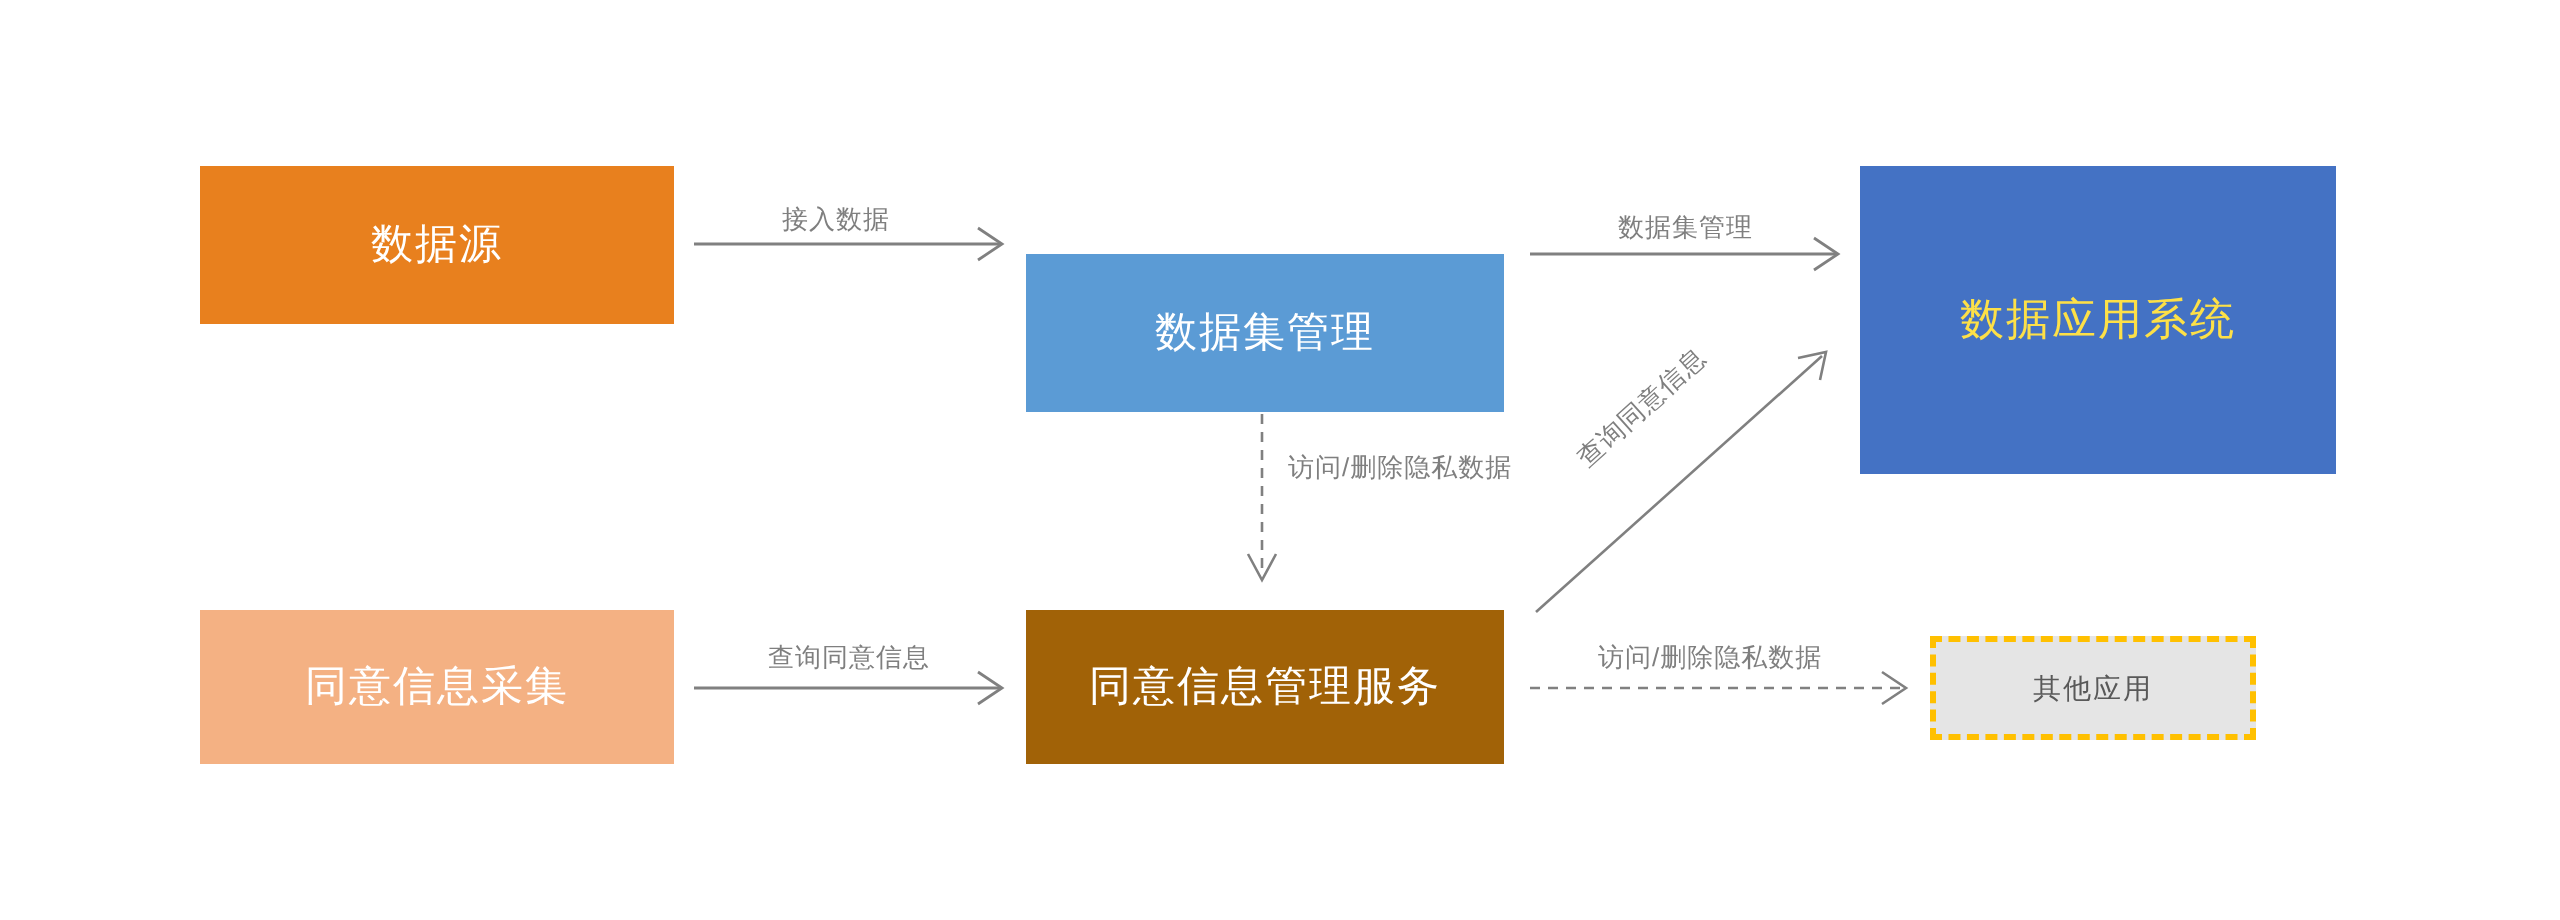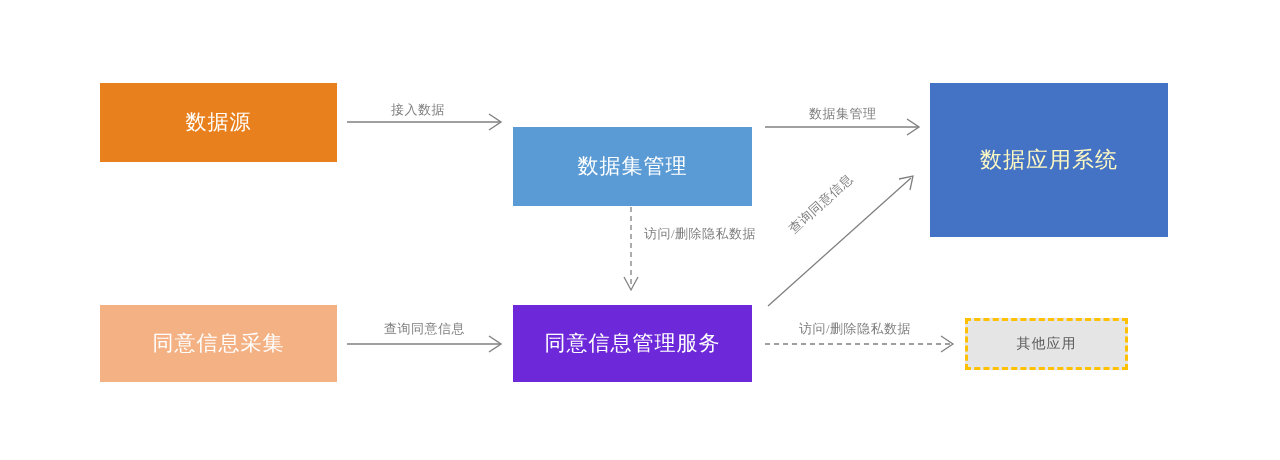--- a/index.html
+++ b/index.html
@@ -9,21 +9,20 @@
   }
   body {
     font-family: "Liberation Sans", "DejaVu Sans", sans-serif;
   }
   #canvas {
     position: relative;
     width: 1280px;
     height: 460px;
     background: #ffffff;
     overflow: hidden;
-    font-family: Liberation Serif, serif;
   }
   .node {
     position: absolute;
     display: flex;
     align-items: center;
     justify-content: center;
     box-sizing: border-box;
     text-align: center;
     line-height: 1.2;
     letter-spacing: 1px;
@@ -46,38 +45,38 @@
     color: #ffffff;
     font-size: 21px;
     margin-top: 44px;
   }
   #node-data-app-system {
     left: 930px;
     top: 83px;
     width: 238px;
     height: 154px;
     background: #4472C4;
-    color: #fef9c3;
+    color: #fde047;
     font-size: 22px;
   }
   #node-consent-collect {
     left: 100px;
     top: 305px;
     width: 237px;
     height: 77px;
     background: #F4B183;
     color: #ffffff;
     font-size: 21px;
   }
   #node-consent-mgmt-service {
     left: 513px;
     top: 305px;
     width: 239px;
     height: 77px;
-    background: #6d28d9;
+    background: #a16207;
     color: #ffffff;
     font-size: 21px;
   }
   #node-other-app {
     left: 965px;
     top: 318px;
     width: 163px;
     height: 52px;
     background: #e5e5e5;
     border: 3px dashed #FFC000;

